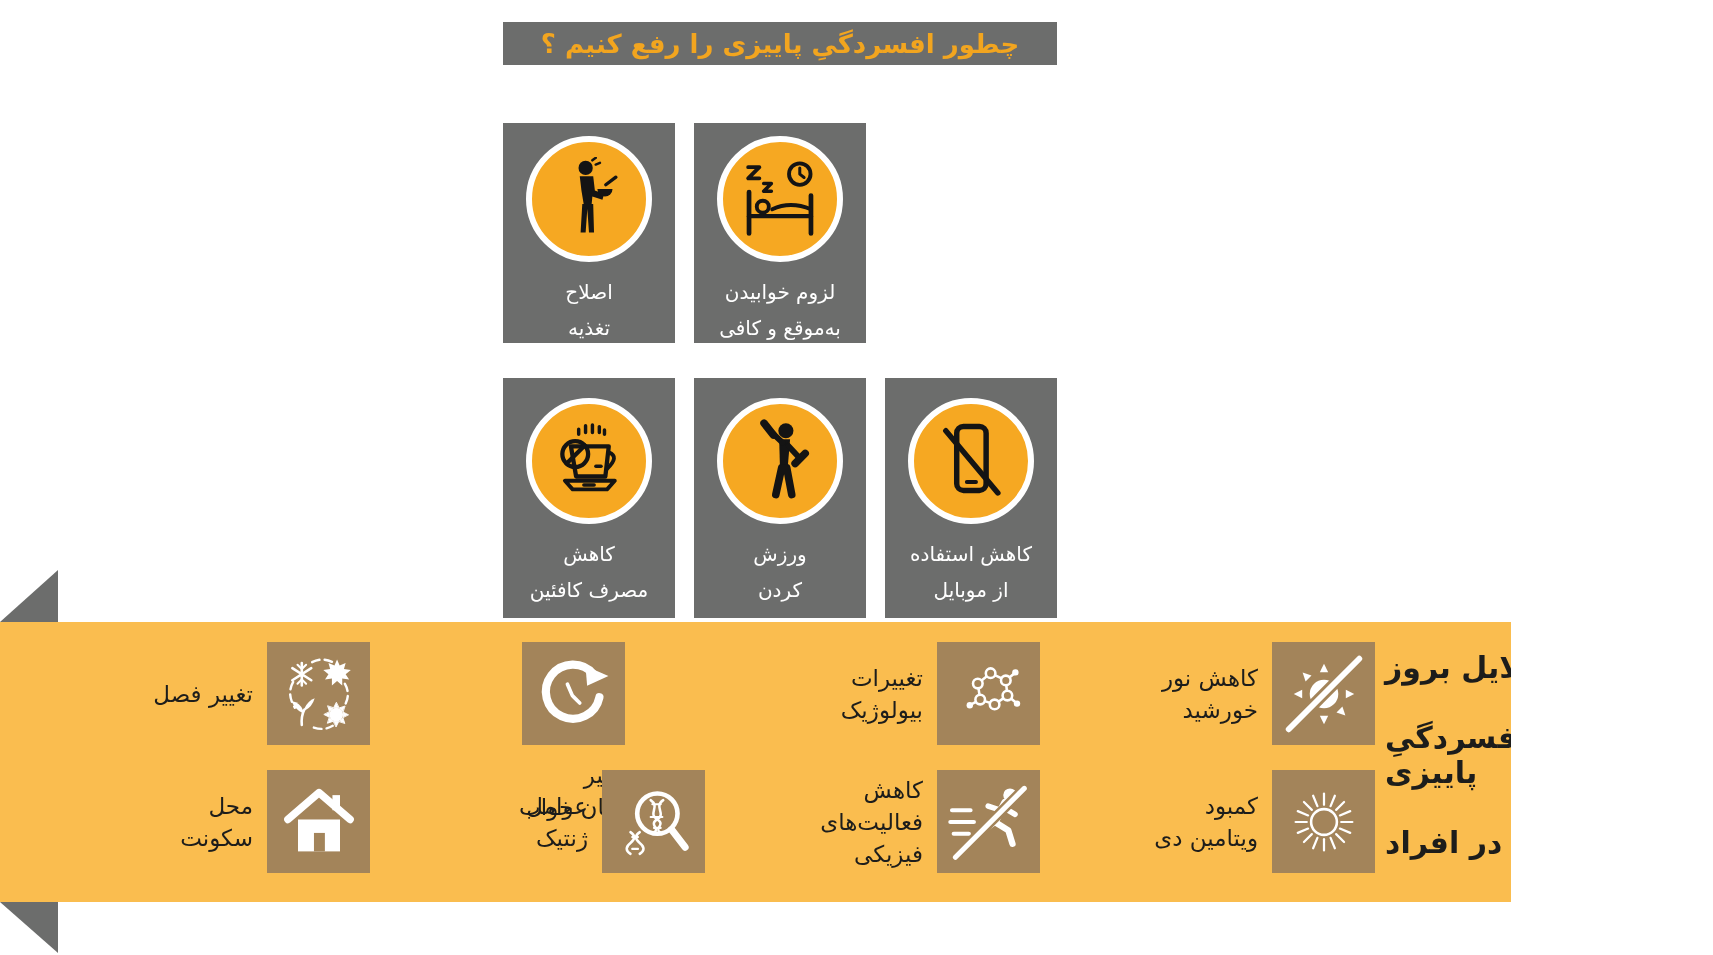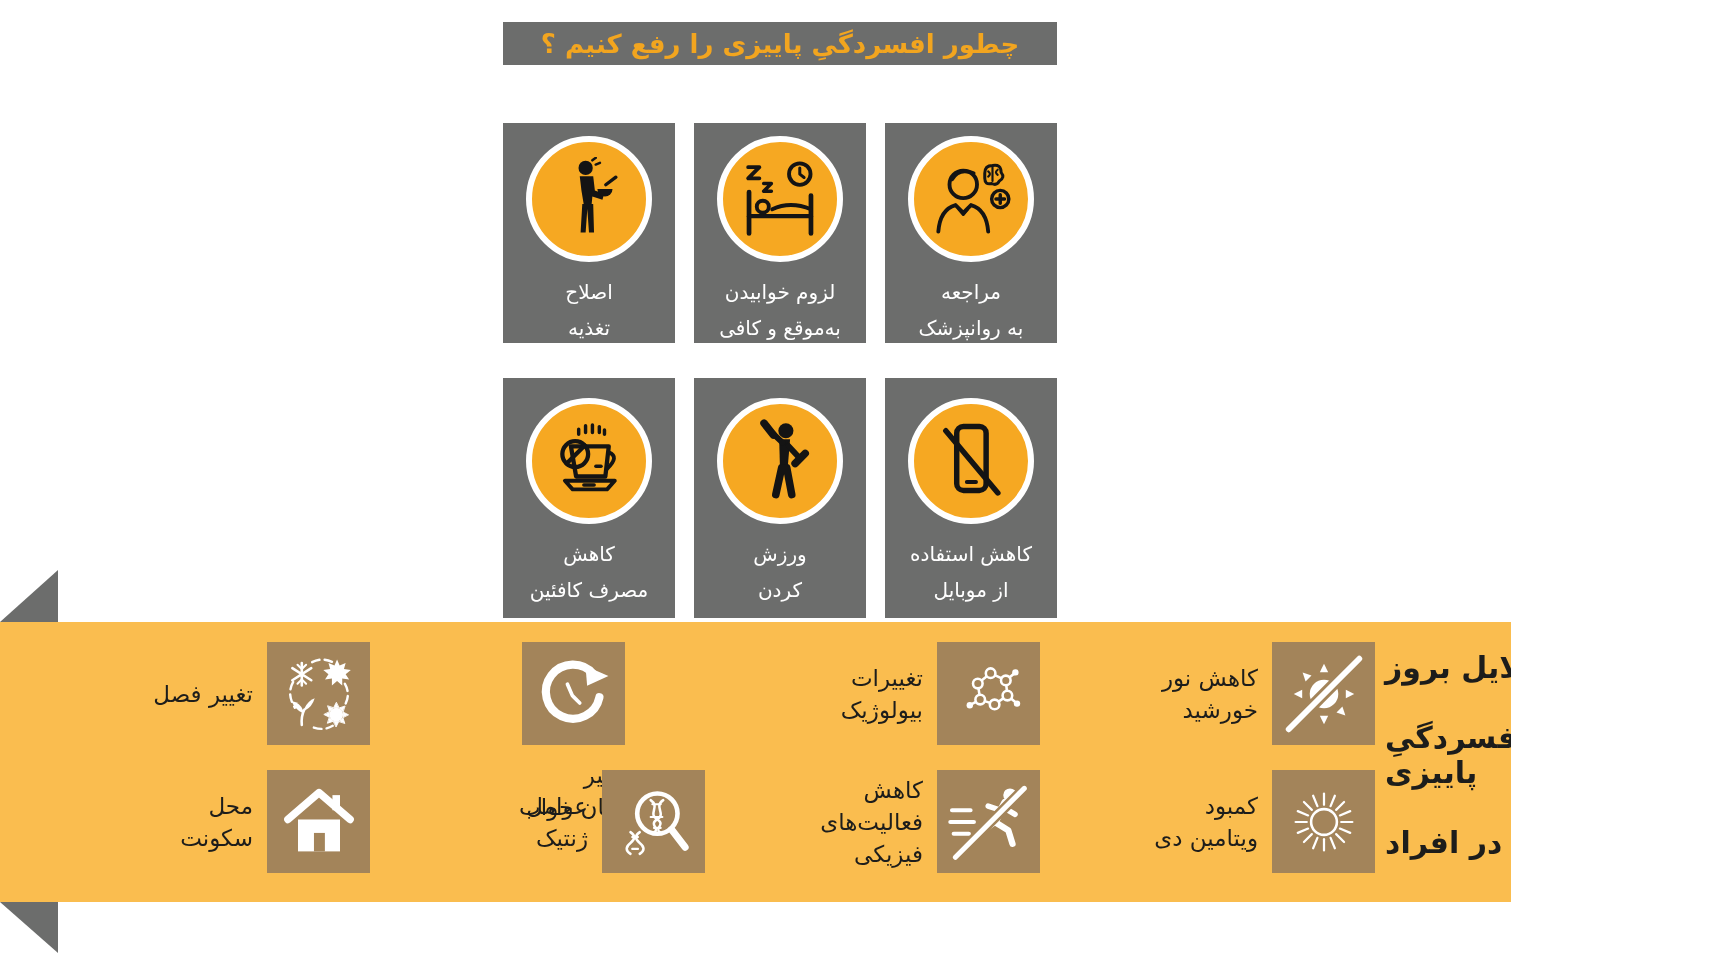--- a/index.html
+++ b/index.html
@@ -63,38 +63,20 @@
   .pos-a1{left:107px;top:642px;}  .pos-a2{left:107px;top:770px;}
   svg{display:block;}
 </style>
 </head>
 <body>
 
 <div class="stage">
 
   <div class="title-bar">چطور افسردگیِ پاییزی را رفع کنیم ؟</div>
 
-  <div class="card r1 c-right">
-    <div class="circle">
-      <svg viewBox="0 0 100 100" width="86" height="86" fill="none" stroke="currentColor" stroke-linecap="round" stroke-linejoin="round">
-        <circle cx="41" cy="33" r="16" stroke-width="4.5"></circle>
-        <path d="M28 27 Q36 13 53 20" stroke-width="4.5"></path>
-        <path d="M12 88 Q14 62 32 57 L41 66 L50 57 Q68 62 70 88" stroke-width="4.5"></path>
-        <path d="M36 62 l5 6 5 -6" stroke-width="3.5"></path>
-        <path d="M66 20 q0 -9 9 -9 q10 -2 10 8 q5 6 -2 10 q-3 6 -9 3 q-8 2 -8 -6 z" stroke-width="3.5"></path>
-        <path d="M75 13 v16 M70 18 q4 3 0 6 M81 16 q-4 3 0 6" stroke-width="2.5"></path>
-        <circle cx="84" cy="50" r="10" stroke-width="4"></circle>
-        <path d="M84 45 v10 M79 50 h10" stroke-width="4"></path>
-      </svg>
-    </div>
-    <div class="card-label">
-      <div>مراجعه</div>
-      <div>به روانپزشک</div>
-    </div>
-  </div>
 
   <div class="card r1 c-mid">
     <div class="circle">
       <svg viewBox="0 0 100 100" width="86" height="86" fill="none" stroke="currentColor" stroke-linecap="round" stroke-linejoin="round">
         <path d="M13 13 h13 l-13 13 h13" stroke-width="4.5"></path>
         <path d="M31 32 h9 l-9 9 h9" stroke-width="4"></path>
         <circle cx="73" cy="21" r="12.5" stroke-width="4.5"></circle>
         <path d="M73 14 v7 l5 4" stroke-width="3.5"></path>
         <path d="M14 42 V90 M86 46 V90" stroke-width="5.5"></path>
         <path d="M14 70 H86" stroke-width="5"></path>

